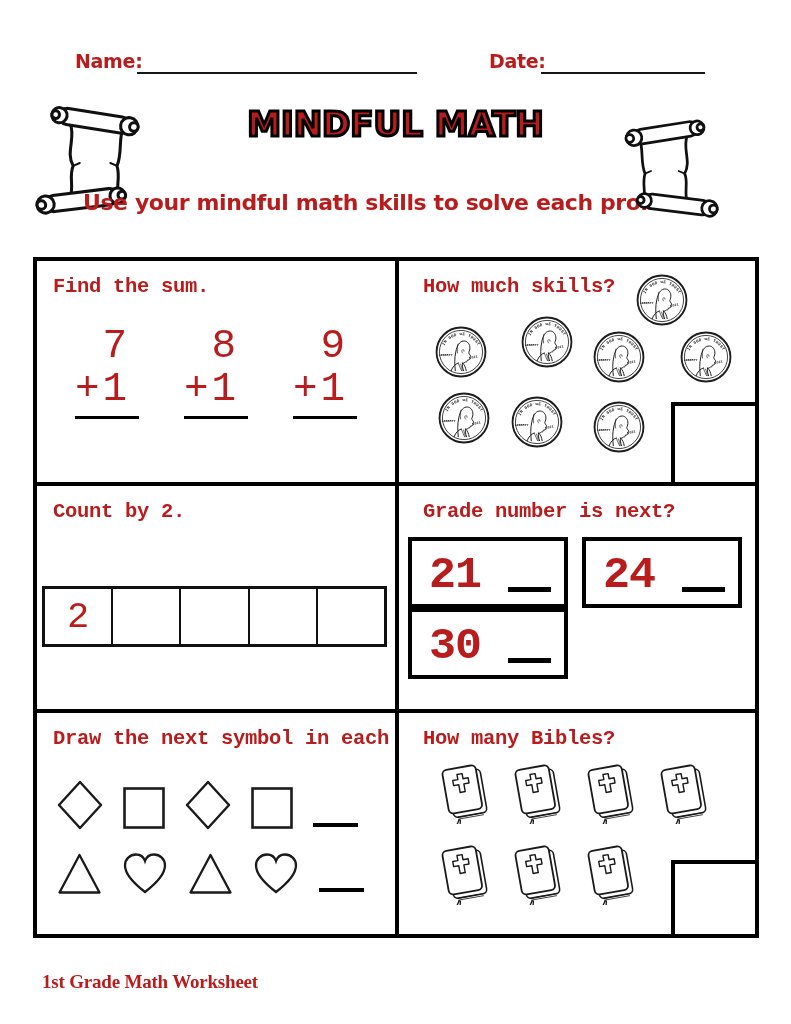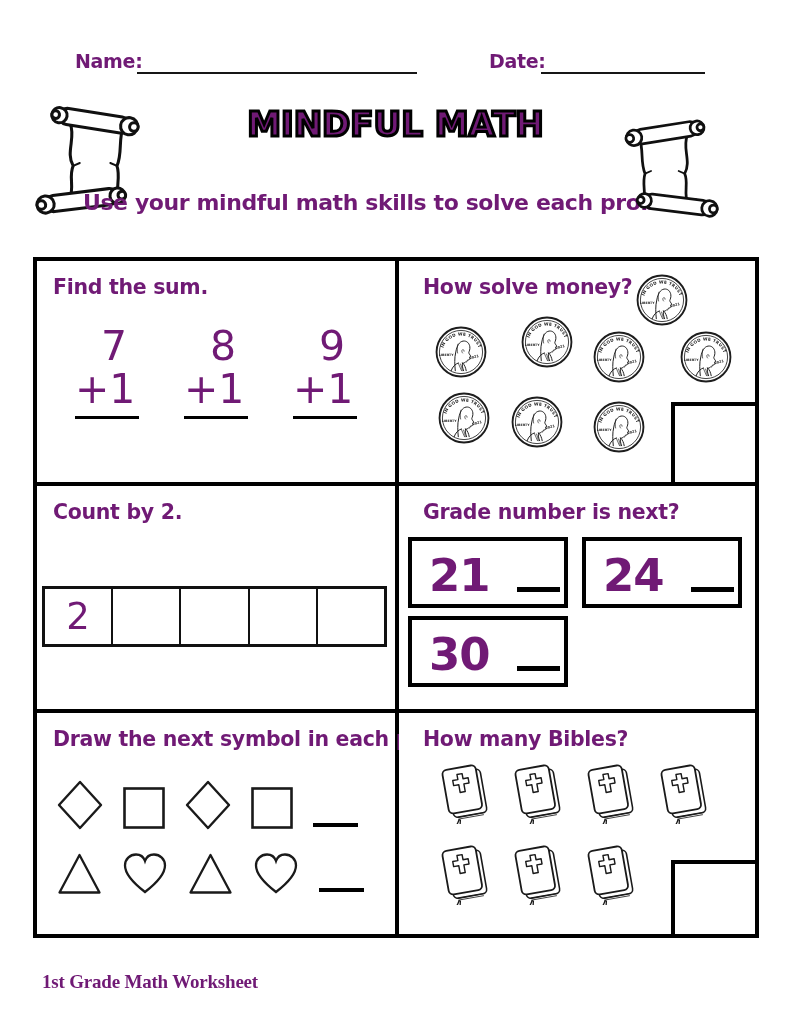--- a/index.html
+++ b/index.html
@@ -1,17 +1,17 @@
 <!DOCTYPE html>
 <html><head>
 <meta charset="utf-8">
 <style>
   html,body{margin:0;padding:0;background:#fff;}
   #page{position:relative;width:791px;height:1024px;background:#fff;overflow:hidden;
-        font-family:"DejaVu Sans","Liberation Sans",sans-serif;color:#701a75;}
+        font-family:"DejaVu Sans","Liberation Sans",sans-serif;color:#b91c1c;}
 
   
   .hdr-label{position:absolute;font-size:19px;font-weight:bold;letter-spacing:-0.3px;}
   #name-label{left:75px;top:50px;}
   #date-label{left:489px;top:50px;}
   .fill-line{position:absolute;border-bottom:2.3px solid #161616;height:0;}
   #name-line{left:137px;top:72px;width:280px;}
   #date-line{left:541px;top:72px;width:164px;}
 
   #title{position:absolute;left:0;right:0;top:106px;text-align:center;
@@ -21,21 +21,21 @@
             font-size:22px;font-weight:600;letter-spacing:-0.4px;}
 
   .scroll{position:absolute;}
   #scroll-left{left:34px;top:100px;width:124px;height:126px;}
   #scroll-right{left:608px;top:113px;width:112px;height:116px;transform:scaleX(-1);}
 
   
   #grid{position:absolute;left:33px;top:257px;width:726px;height:681px;
         border:4px solid #000;display:grid;box-sizing:border-box;
         grid-template-columns:362px 1fr;grid-template-rows:225px 227px 1fr;}
-  .cell{position:relative;box-sizing:border-box;background:#fff;}
+  .cell{position:relative;box-sizing:border-box;background:#fff;font-family:Liberation Mono, monospace;}
   .cell.bR{border-right:4px solid #000;}
   .cell.bB{border-bottom:4px solid #000;}
   .prompt{position:absolute;top:14px;left:16px;font-size:20.5px;font-weight:600;
           letter-spacing:-0.3px;white-space:nowrap;}
   .cell.right .prompt{left:24px;}
 
   
   #addition-problems{position:absolute;left:38px;top:64px;display:flex;gap:45px;}
   .vadd{width:64px;font-size:41px;font-weight:500;line-height:1.05;}
   .vadd .top{text-align:right;padding-right:12px;}
@@ -51,21 +51,21 @@
 
   
   #count-strip{position:absolute;left:5px;top:100px;width:345px;height:61px;
                display:flex;border:3px solid #111;box-sizing:border-box;}
   .count-cell{flex:1;border-right:2.5px solid #111;display:flex;align-items:center;
               justify-content:center;font-size:37px;font-weight:500;}
   .count-cell:last-child{border-right:none;}
 
   
   #numbox-grid{position:absolute;left:9px;top:51px;display:grid;
-               grid-template-columns:160px 160px;gap:8px 14px;}
+               grid-template-columns:160px 160px;gap:0 14px;}
   .num-box{height:71px;border:4px solid #000;box-sizing:border-box;background:#fff;
            display:flex;align-items:flex-end;padding:0 0 9px 17px;gap:27px;}
   .num{font-size:45px;font-weight:600;letter-spacing:-1px;line-height:0.82;}
   .num-blank{width:43px;border-bottom:5px solid #000;margin-bottom:3px;}
 
   
   .pattern-row{position:absolute;display:flex;align-items:flex-end;}
   #pattern-row-0{left:20px;top:67px;gap:19px;height:50px;}
   #pattern-row-1{left:20px;top:138px;gap:20px;height:44px;}
   .shape{display:block;}
@@ -165,21 +165,21 @@
             <div class="bot">
               <span>+</span>
               <span>1</span>
             </div>
             <div class="line"></div>
           </div>
         </div>
     </div>
 
     <div class="cell bB right">
-      <div class="prompt">How solve money?</div>
+      <div class="prompt">How much skills?</div>
       <div id="penny-field">
           <svg class="penny" viewBox="0 0 100 100" style="left: 237px; top: 13px;">
     <circle cx="50" cy="50" r="47" fill="#fff" stroke="#1d1d1d" stroke-width="3.6"></circle>
     <circle cx="50" cy="50" r="41.5" fill="none" stroke="#1d1d1d" stroke-width="1.6"></circle>
     <path id="arc0" d="M14,54 A36,36 0 0 1 86,54" fill="none"></path>
     <text font-size="8" font-weight="bold" fill="#1d1d1d" letter-spacing="0.5">
       <textPath href="#arc0" startOffset="50%" text-anchor="middle">IN GOD WE TRUST</textPath></text>
     <text x="7" y="57" font-size="6.3" font-weight="bold" fill="#1d1d1d">LIBERTY</text>
     <text x="66" y="63" font-size="6.6" font-weight="bold" fill="#1d1d1d" transform="rotate(-13 70 60)">2021</text>
     <g fill="none" stroke="#1d1d1d" stroke-width="1.9" stroke-linecap="round">

